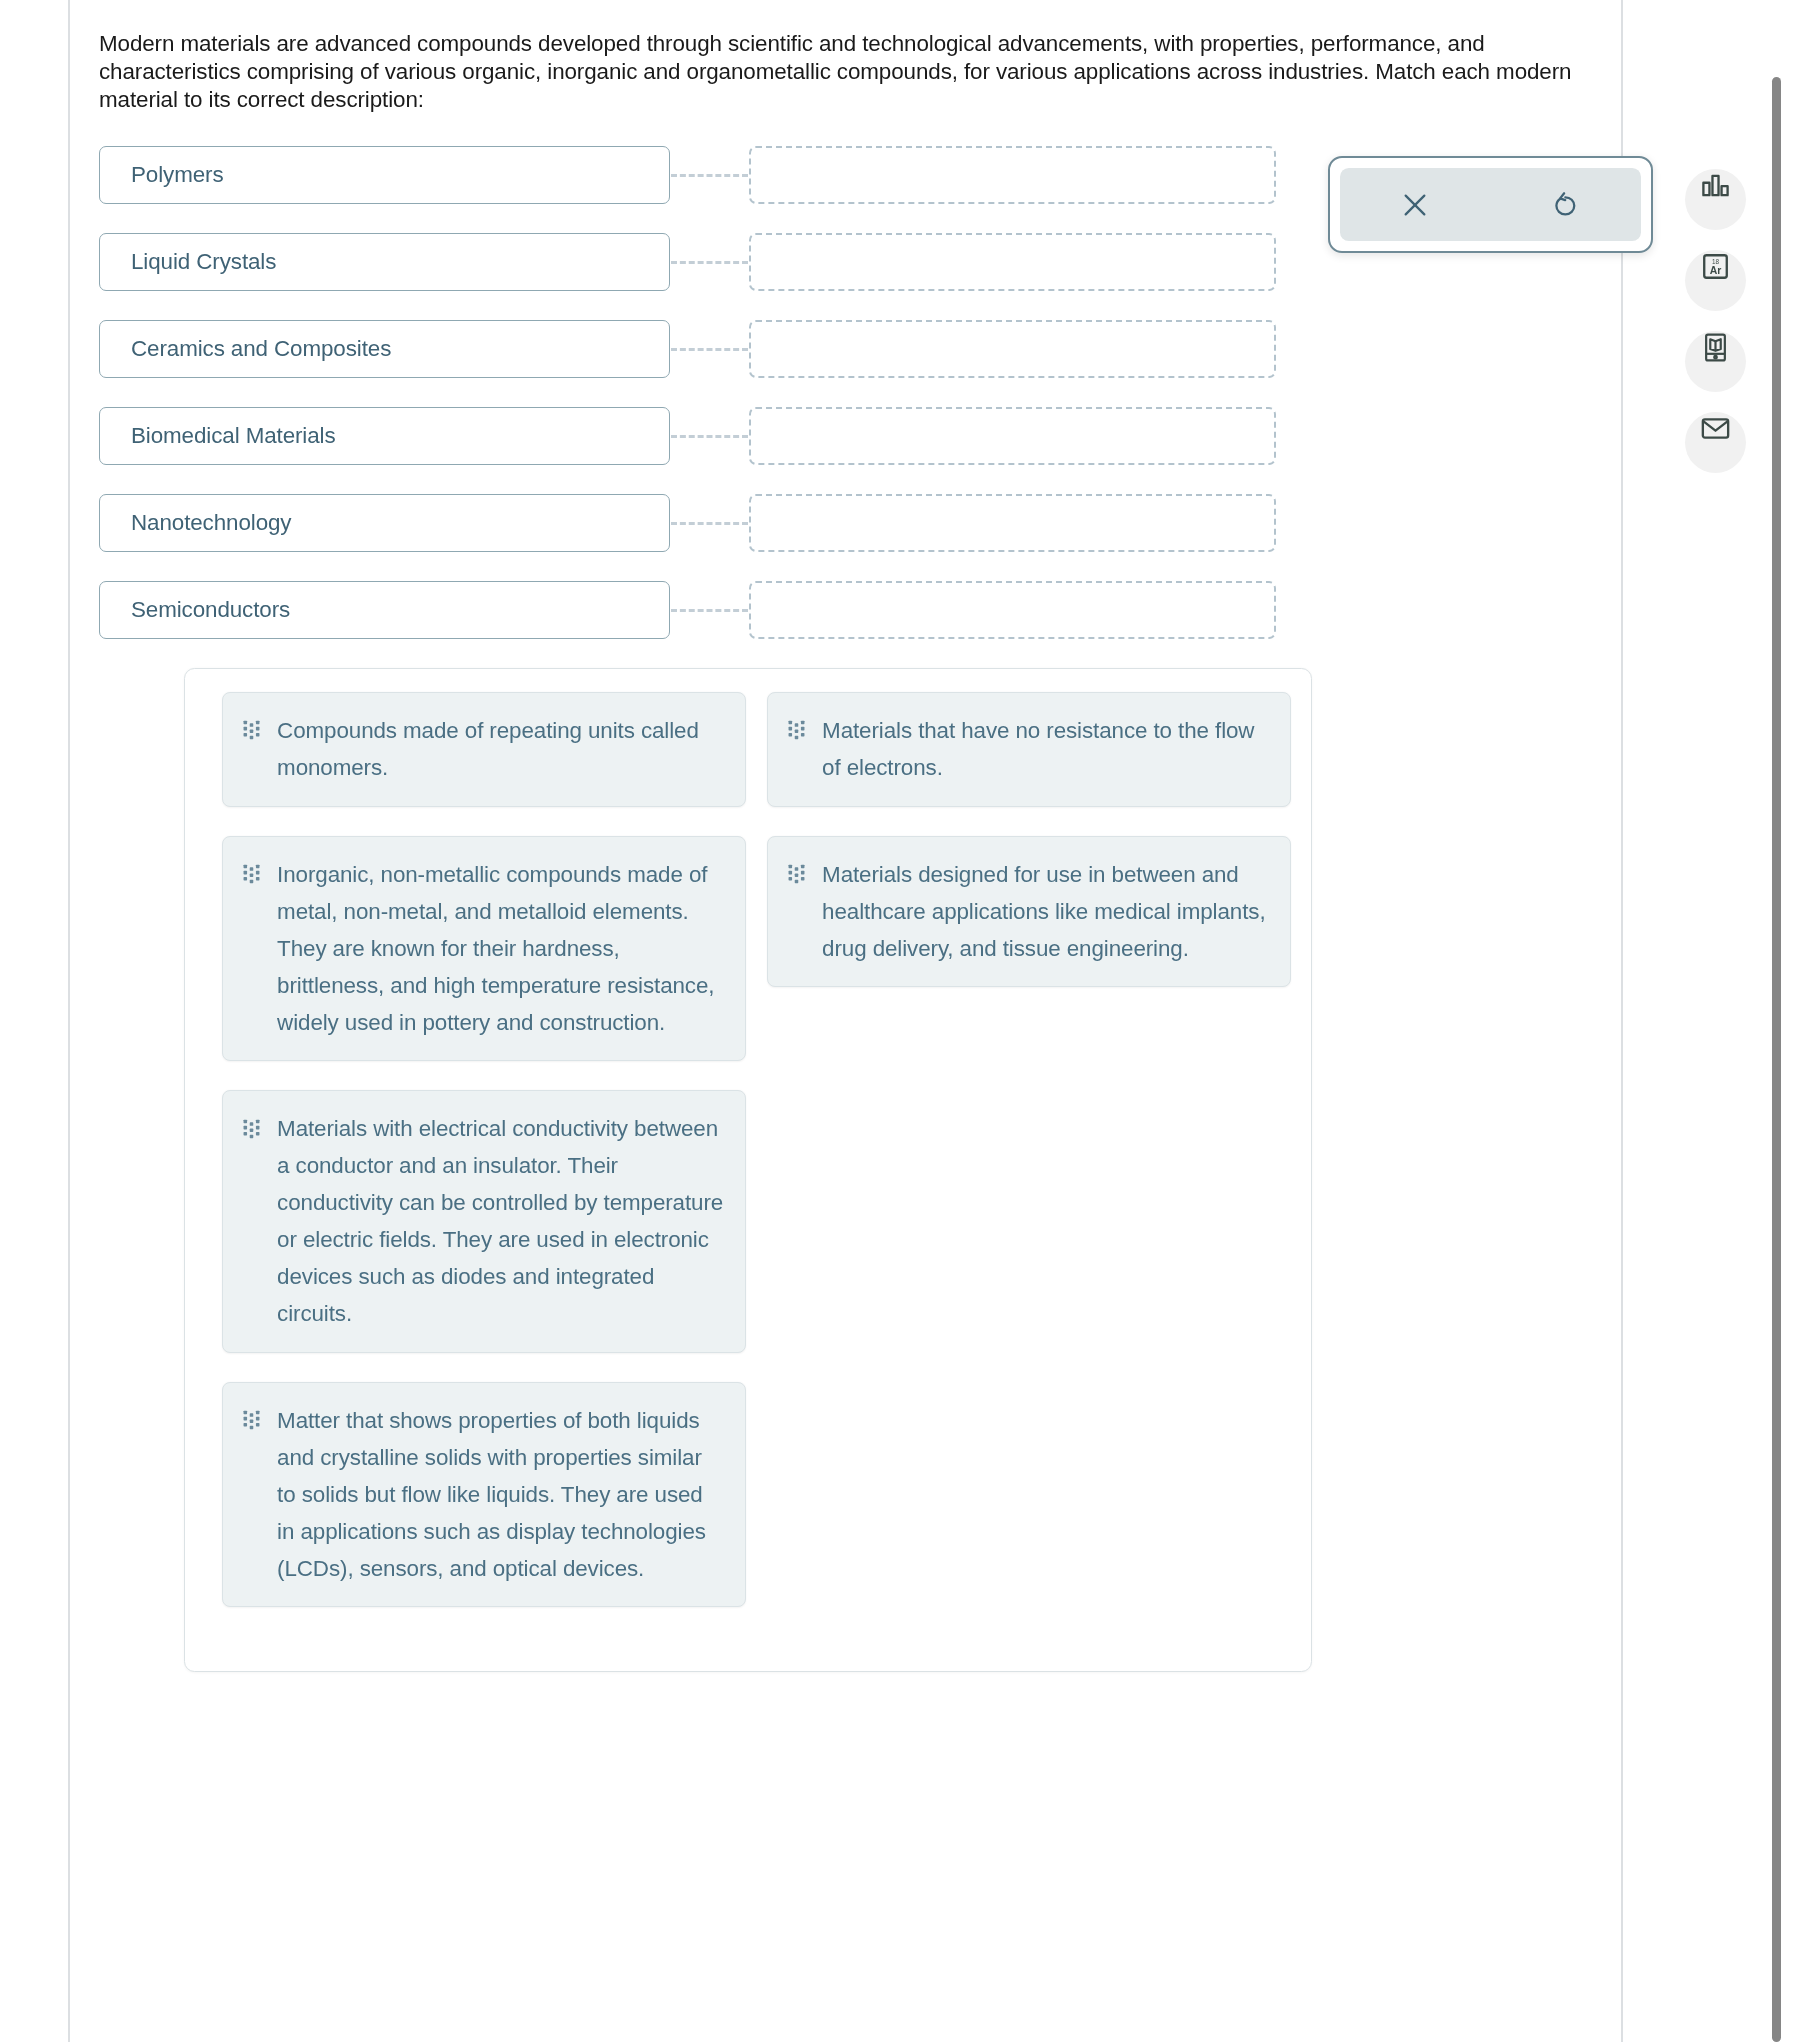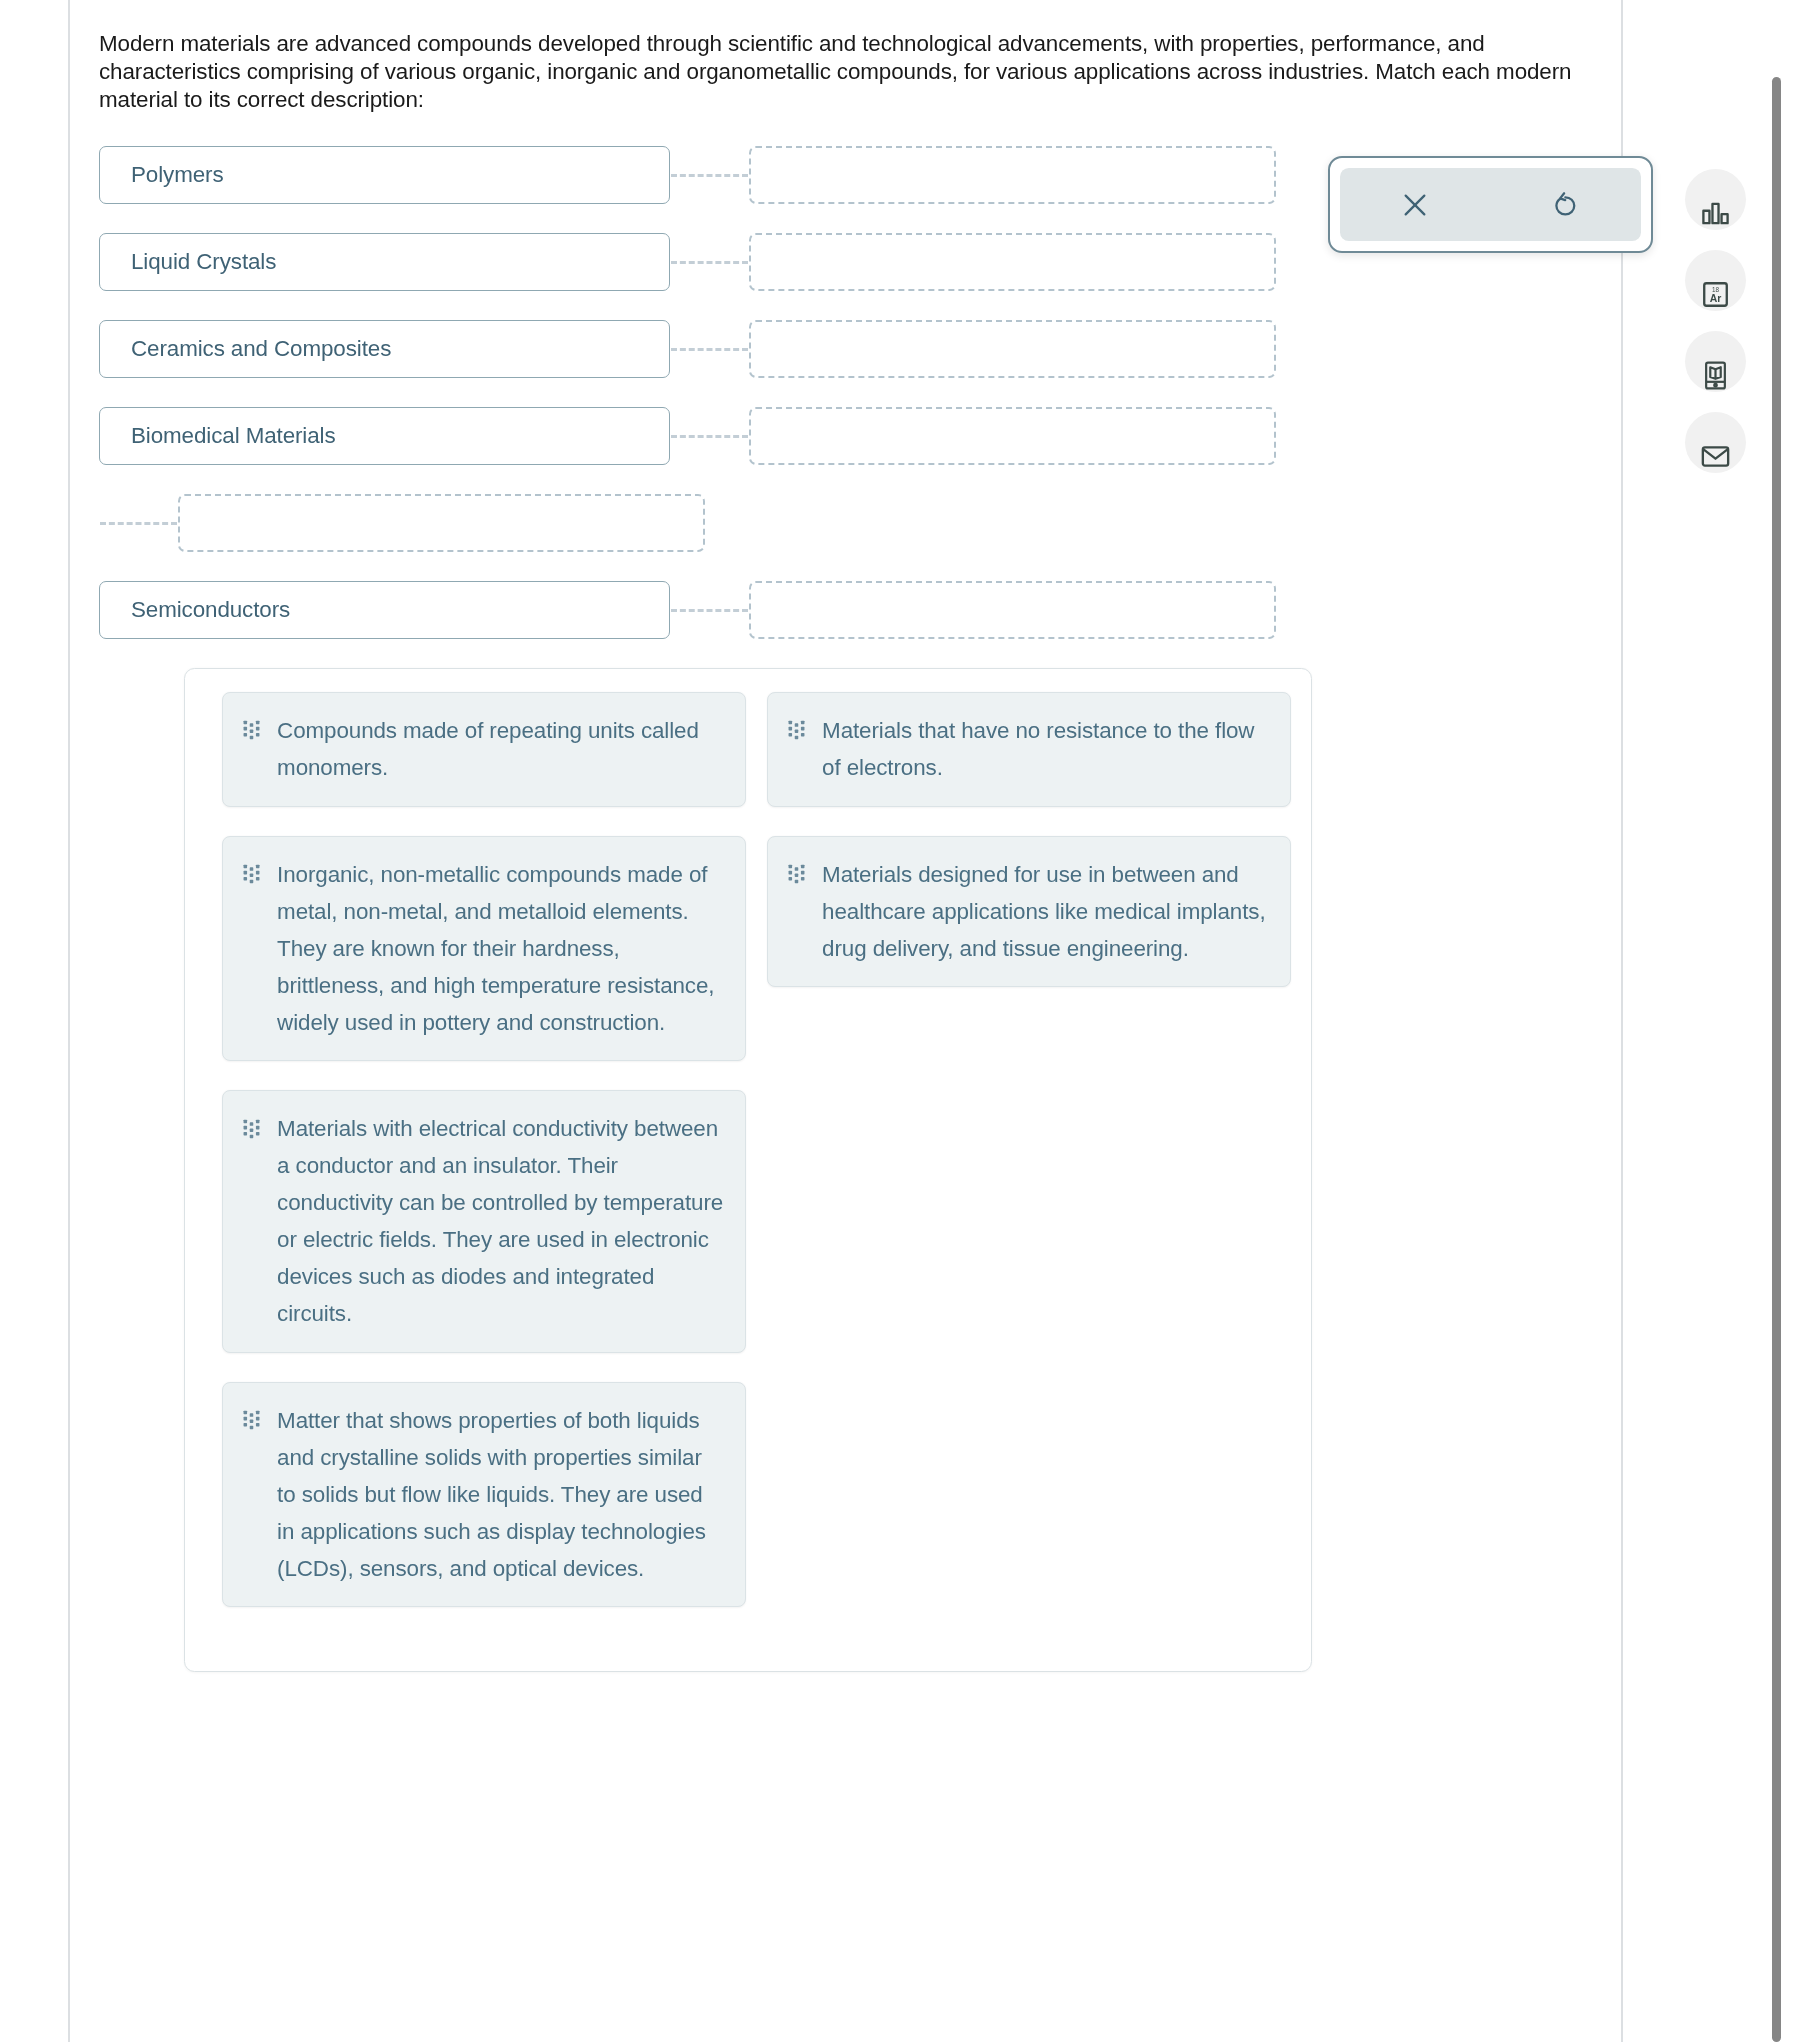--- a/index.html
+++ b/index.html
@@ -144,21 +144,21 @@
     left: 1685px; top: 169px;
     display: flex;
     flex-direction: column;
     gap: 20px;
   }
   .rail-btn {
     width: 61px; height: 61px;
     border-radius: 50%;
     background: #f1f1f1;
     display: flex;
-    align-items: flex-end;
+    align-items: flex-start;
     justify-content: center;
     cursor: pointer;
   }
   .rail-btn svg { display: block; }
 
   
   .bank {
     margin-top: 17.6px;
     margin-left: 114px;
     width: 1128px;
@@ -237,20 +237,23 @@
           <div class="dropzone"><span></span></div>
         </div>
         <div class="match-row">
           <div class="term-box">
             <span>Biomedical Materials</span>
           </div>
           <div class="connector"></div>
           <div class="dropzone"><span></span></div>
         </div>
         <div class="match-row">
+          <div class="term-box">
+            <span>Nanotechnology</span>
+          </div>
           <div class="connector"></div>
           <div class="dropzone"><span></span></div>
         </div>
         <div class="match-row">
           <div class="term-box">
             <span>Semiconductors</span>
           </div>
           <div class="connector"></div>
           <div class="dropzone"><span></span></div>
         </div>

